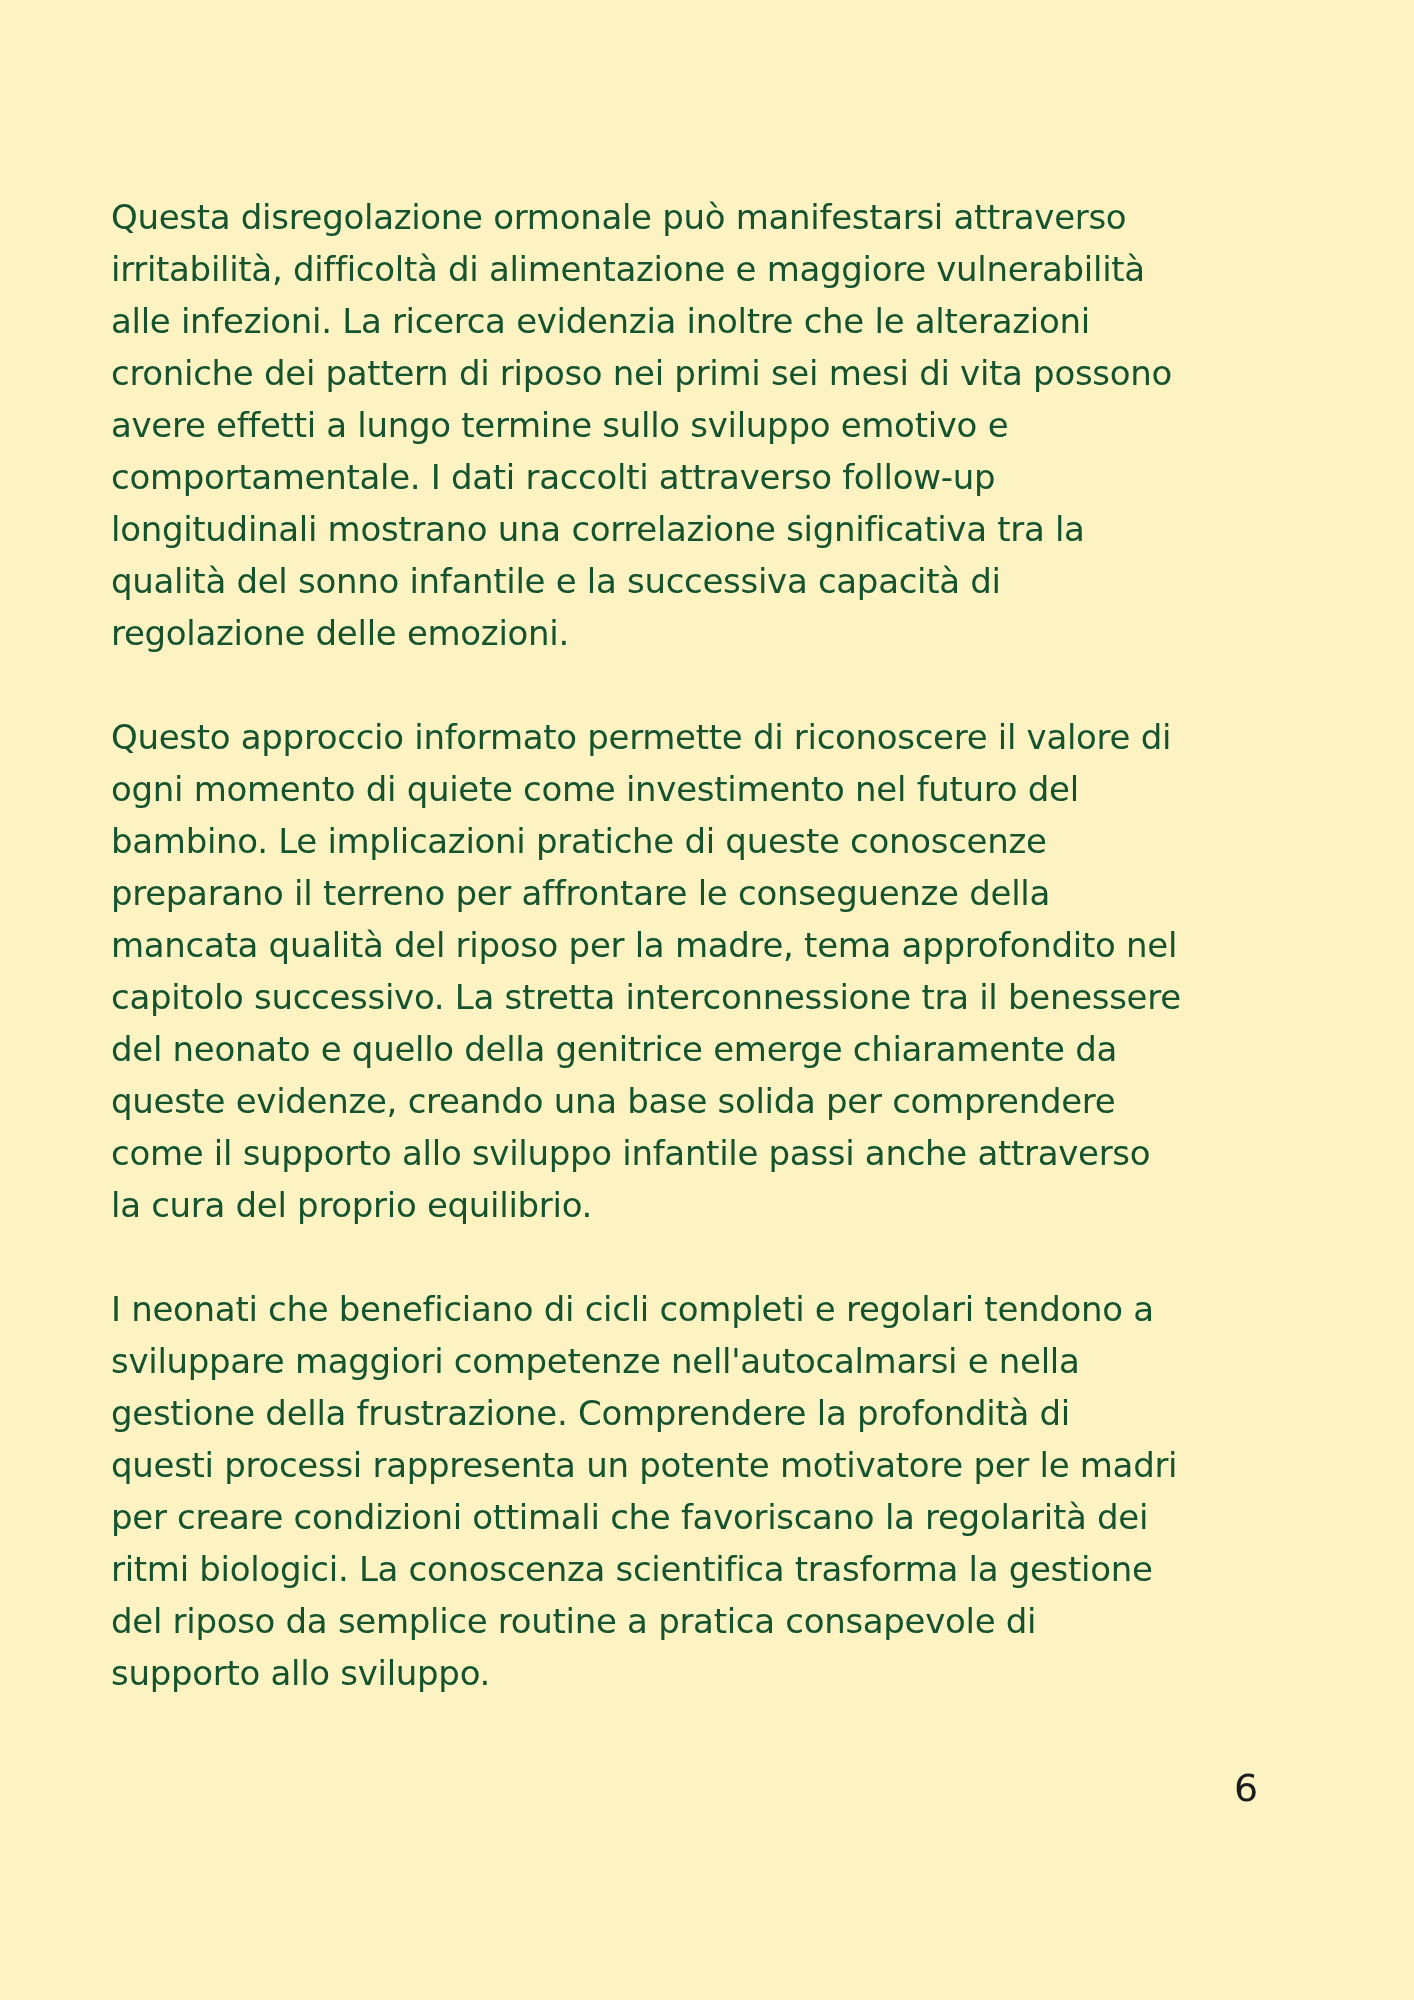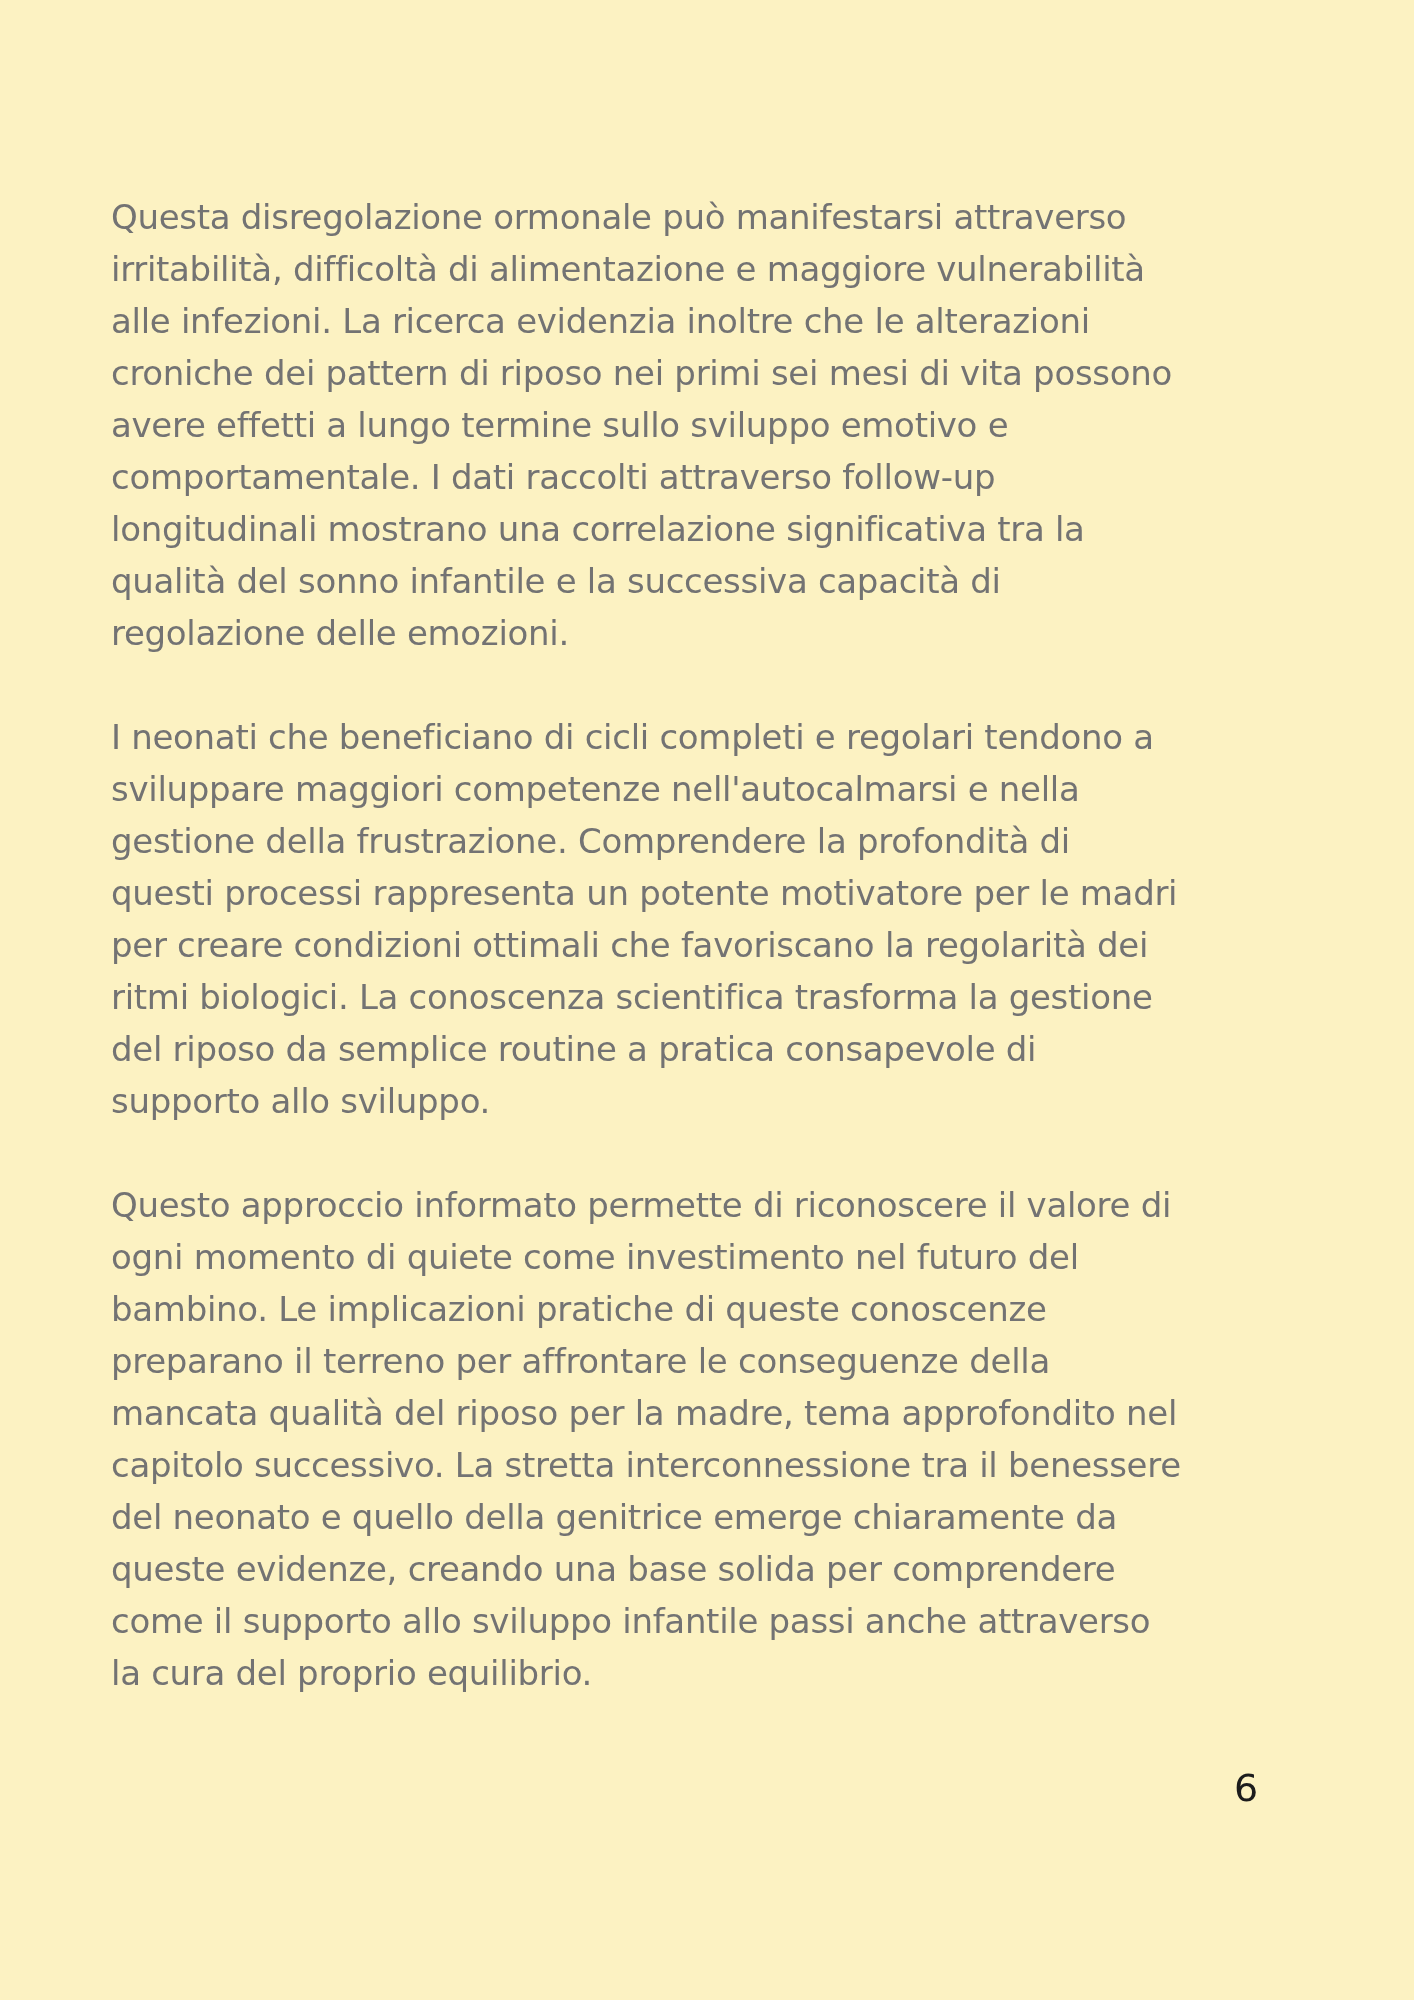--- a/index.html
+++ b/index.html
@@ -22,21 +22,21 @@
     position: absolute;
     left: 111px;
     top: 191px;
     right: 90px;
   }
   .para {
     margin: 0 0 52px 0;
     font-size: 34px;
     line-height: 52px;
     letter-spacing: -0.3px;
-    color: #737373;
+    color: #14532d;
     white-space: pre-line;
   }
   .page-number {
     position: absolute;
     left: 1226px;
     top: 1764px;
     width: 40px;
     font-size: 38px;
     line-height: 48px;
     color: #1C1C1C;
@@ -50,33 +50,33 @@
   <main class="text-block">
     <p class="para">Questa disregolazione ormonale può manifestarsi attraverso
 irritabilità, difficoltà di alimentazione e maggiore vulnerabilità
 alle infezioni. La ricerca evidenzia inoltre che le alterazioni
 croniche dei pattern di riposo nei primi sei mesi di vita possono
 avere effetti a lungo termine sullo sviluppo emotivo e
 comportamentale. I dati raccolti attraverso follow-up
 longitudinali mostrano una correlazione significativa tra la
 qualità del sonno infantile e la successiva capacità di
 regolazione delle emozioni.</p>
-    <p class="para">I neonati che beneficiano di cicli completi e regolari tendono a
-sviluppare maggiori competenze nell'autocalmarsi e nella
-gestione della frustrazione. Comprendere la profondità di
-questi processi rappresenta un potente motivatore per le madri
-per creare condizioni ottimali che favoriscano la regolarità dei
-ritmi biologici. La conoscenza scientifica trasforma la gestione
-del riposo da semplice routine a pratica consapevole di
-supporto allo sviluppo.</p>
     <p class="para">Questo approccio informato permette di riconoscere il valore di
 ogni momento di quiete come investimento nel futuro del
 bambino. Le implicazioni pratiche di queste conoscenze
 preparano il terreno per affrontare le conseguenze della
 mancata qualità del riposo per la madre, tema approfondito nel
 capitolo successivo. La stretta interconnessione tra il benessere
 del neonato e quello della genitrice emerge chiaramente da
 queste evidenze, creando una base solida per comprendere
 come il supporto allo sviluppo infantile passi anche attraverso
 la cura del proprio equilibrio.</p>
+    <p class="para">I neonati che beneficiano di cicli completi e regolari tendono a
+sviluppare maggiori competenze nell'autocalmarsi e nella
+gestione della frustrazione. Comprendere la profondità di
+questi processi rappresenta un potente motivatore per le madri
+per creare condizioni ottimali che favoriscano la regolarità dei
+ritmi biologici. La conoscenza scientifica trasforma la gestione
+del riposo da semplice routine a pratica consapevole di
+supporto allo sviluppo.</p>
   </main>
   <div class="page-number">6</div>
 </div>
 
 </body></html>

